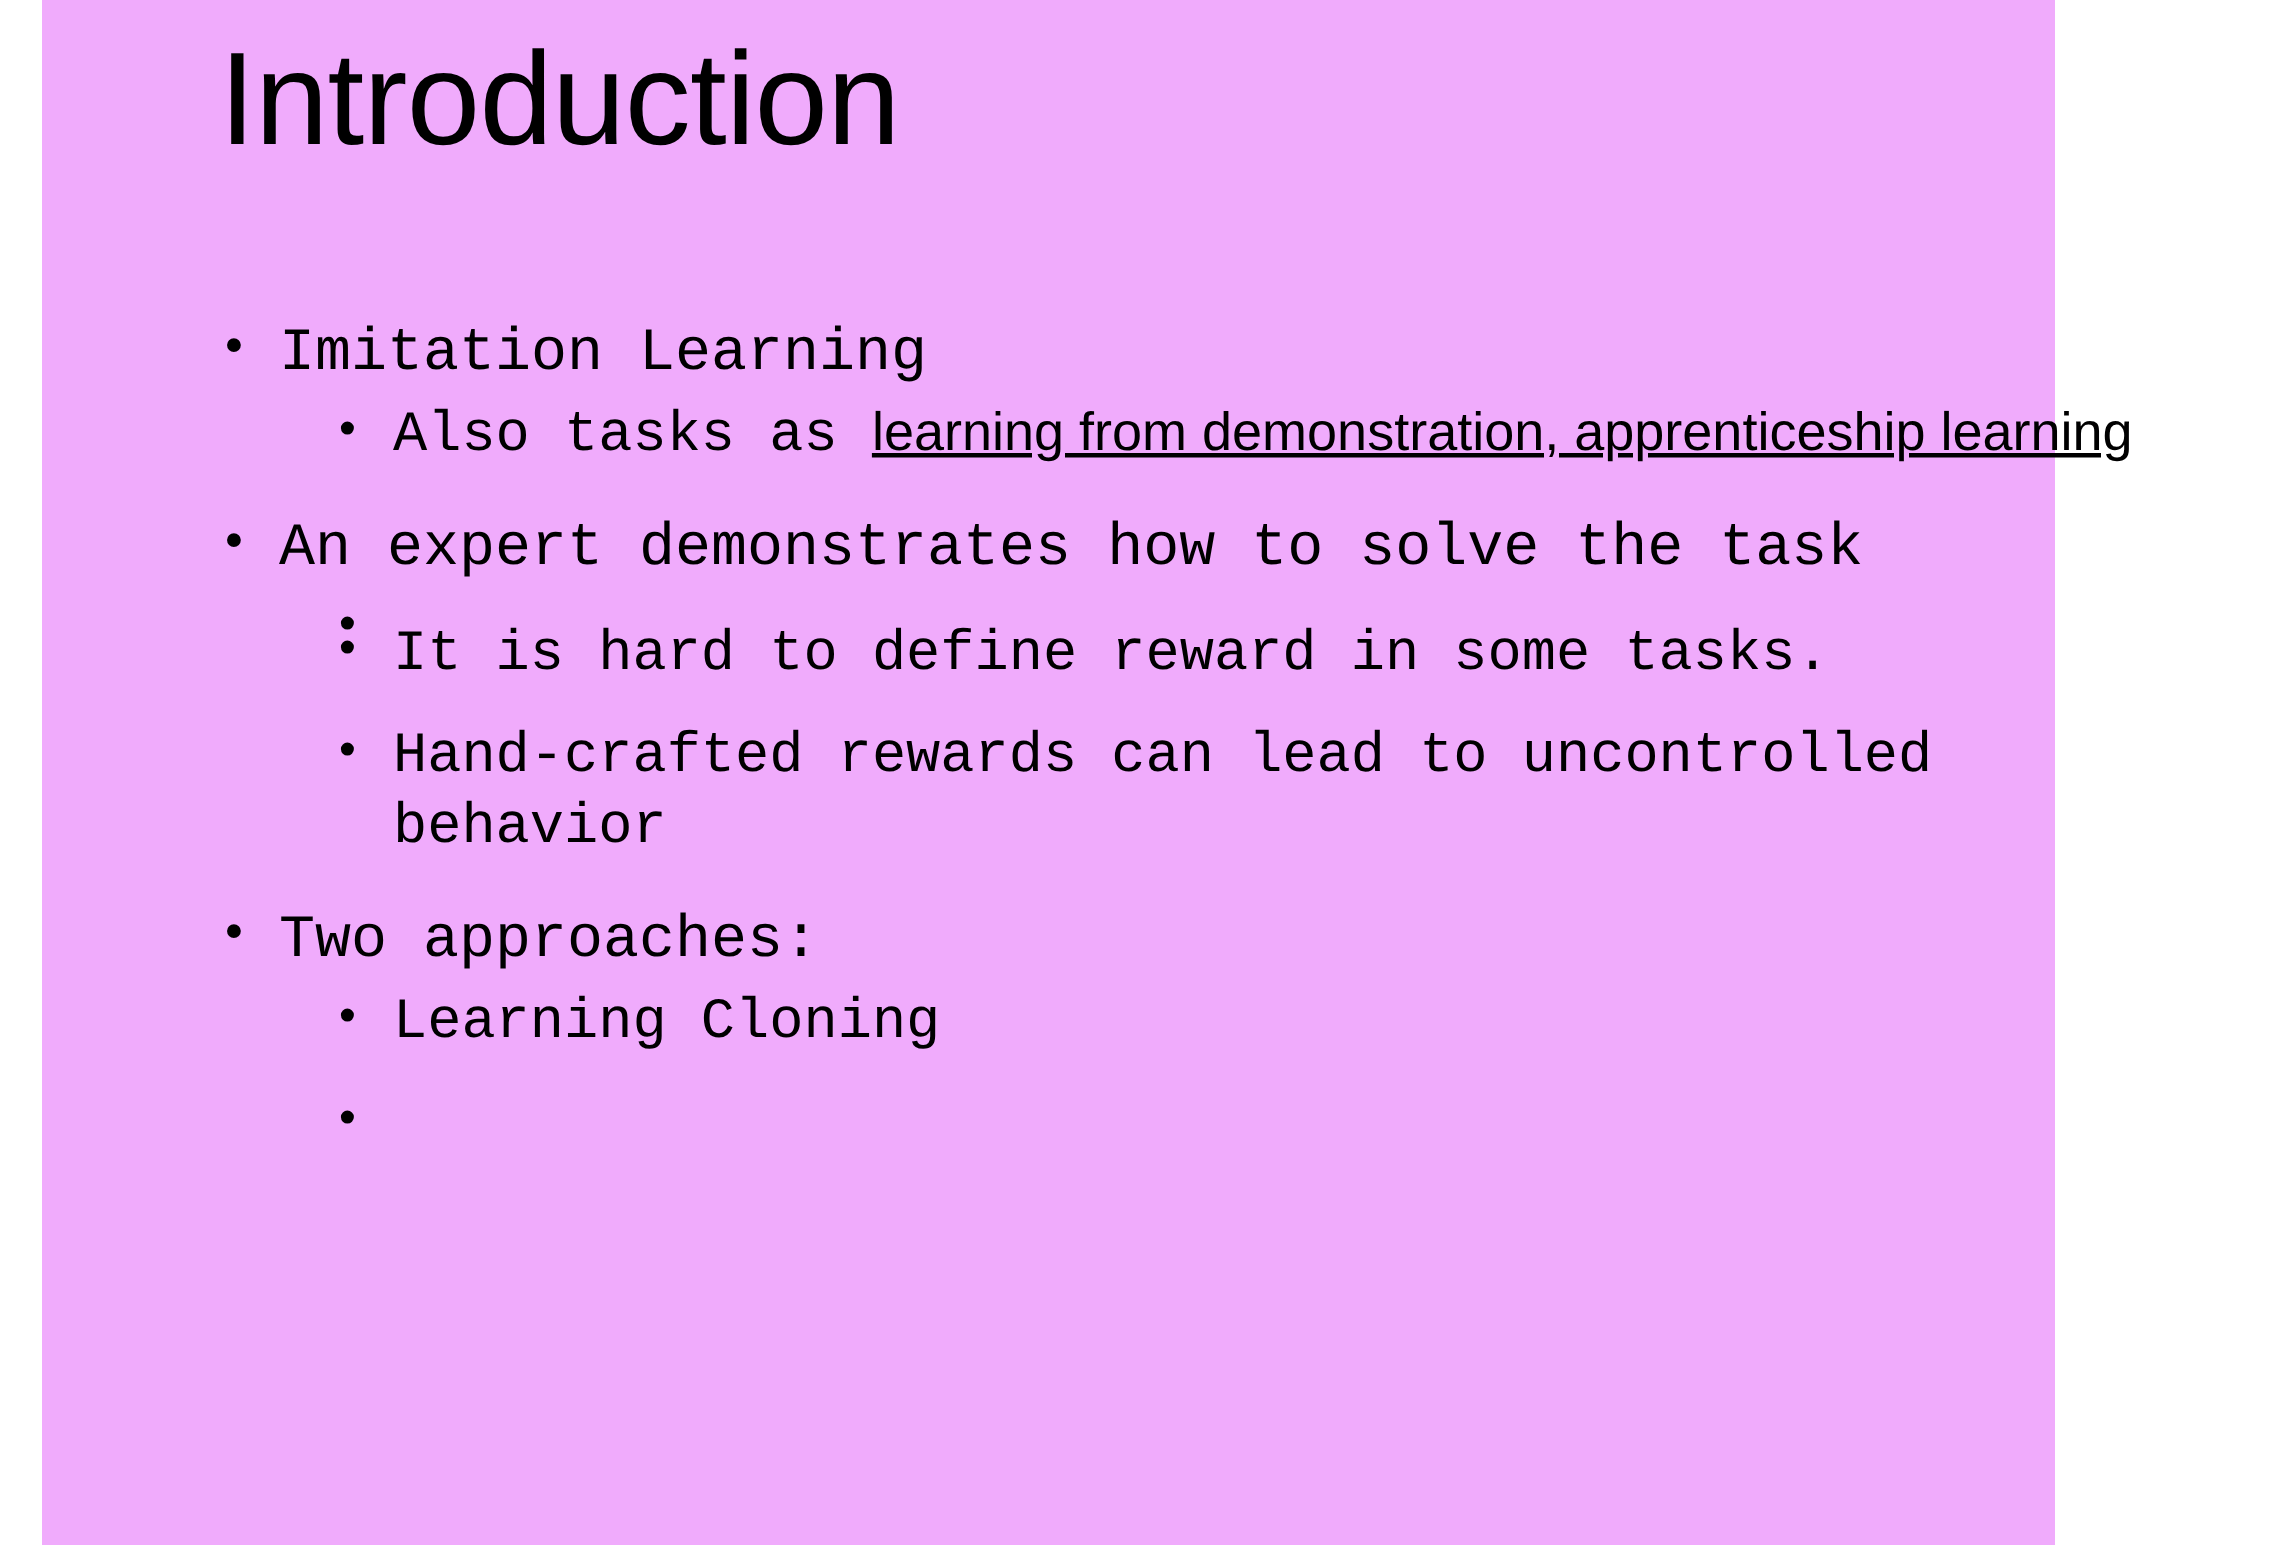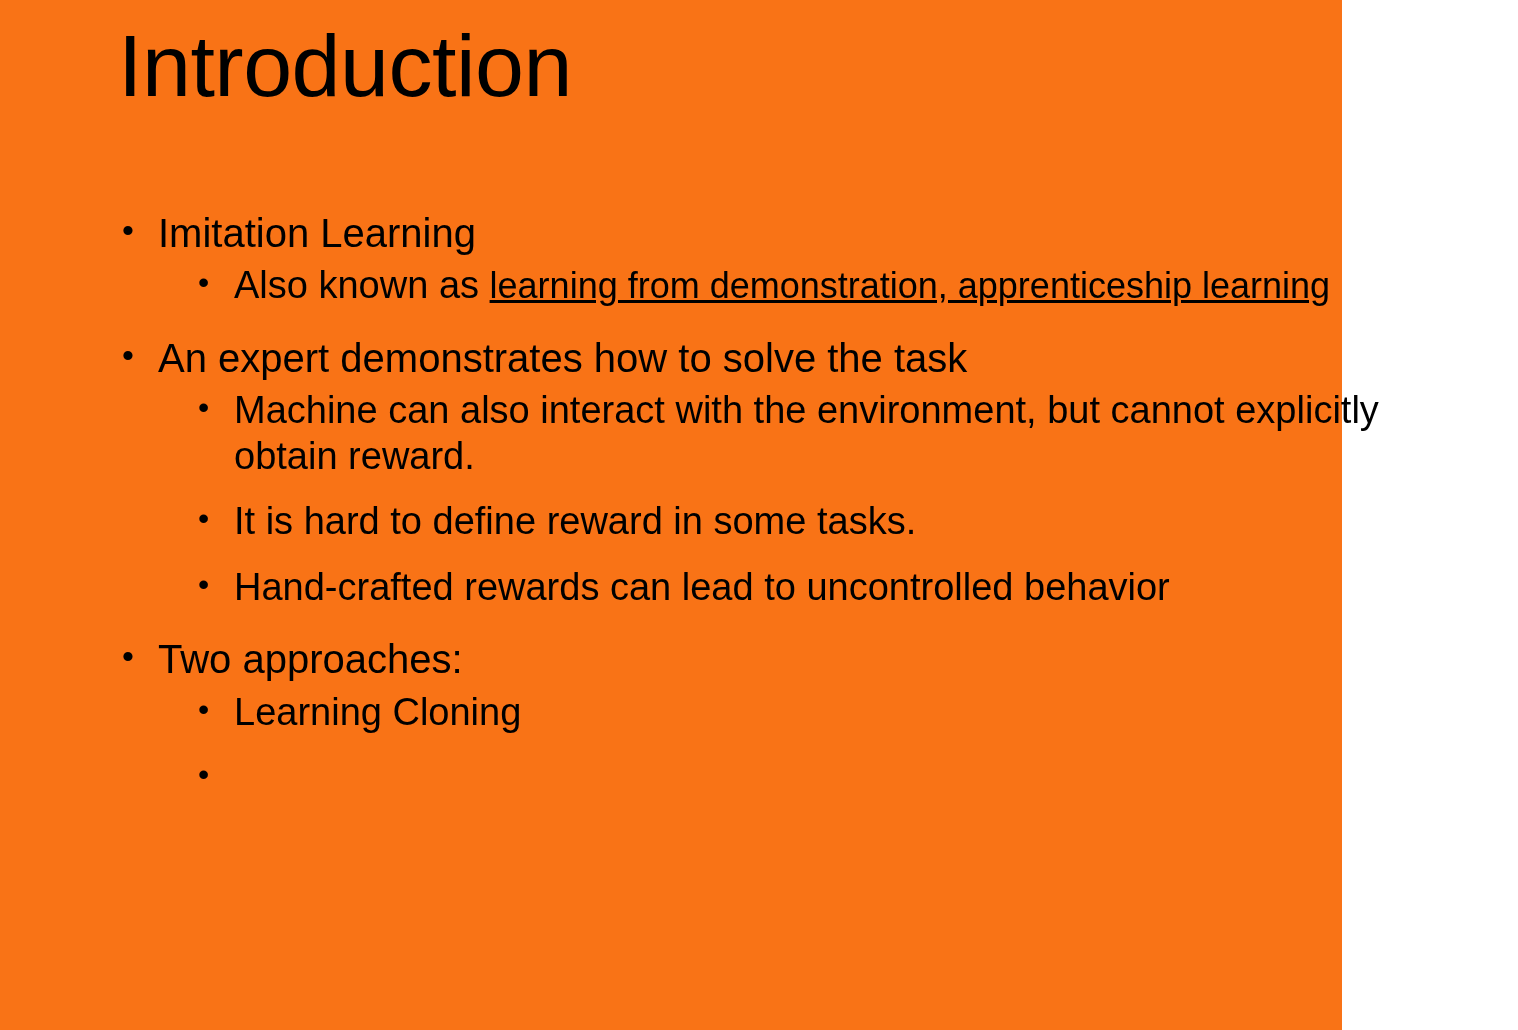--- a/index.html
+++ b/index.html
@@ -11,22 +11,23 @@
     width: 1518px;
     height: 1030px;
     font-family: "Liberation Sans", sans-serif;
     color: #000000;
     overflow: hidden;
   }
   .slide {
     position: relative;
     width: 1342px;
     height: 1030px;
-    background: #f97316;
+    background: #f0abfc;
     box-sizing: border-box;
+    margin-left: 28px;
   }
   .slide-title {
     position: absolute;
     left: 118px;
     top: 18px;
     font-size: 88px;
     font-weight: 400;
     line-height: 1.1;
     letter-spacing: -0.5px;
     color: #000000;
@@ -67,51 +68,51 @@
     line-height: 1.3;
   }
   .gap-sm { height: 16px; }
   .gap-md { height: 22px; }
   .inline-emph {
     font-size: 36px;
     text-decoration: underline;
   }
   .l1-text, .l2-text {
     display: inline;
+    font-family: Liberation Mono, monospace;
   }
 </style>
 </head>
 <body>
 
 <div class="slide">
 
   <div class="slide-title">Introduction</div>
 
   <div class="content">
 
     <div class="bullet-l1">
       <span class="dot">•</span>
       <span class="l1-text">Imitation Learning</span>
     </div>
 
     <div class="bullet-l2">
       <span class="dot">•</span>
-      <span class="l2-text">Also known as </span><span class="inline-emph">learning from demonstration, apprenticeship learning</span>
+      <span class="l2-text">Also tasks as </span><span class="inline-emph">learning from demonstration, apprenticeship learning</span>
     </div>
 
     <div class="gap-md"></div>
 
     <div class="bullet-l1">
       <span class="dot">•</span>
       <span class="l1-text">An expert demonstrates how to solve the task</span>
     </div>
 
     <div class="bullet-l2">
       <span class="dot">•</span>
-      <span class="l2-text">Machine can also interact with the environment, but cannot explicitly obtain reward.</span>
     </div>
 
     <div class="gap-sm"></div>
 
     <div class="bullet-l2">
       <span class="dot">•</span>
       <span class="l2-text">It is hard to define reward in some tasks.</span>
     </div>
 
     <div class="gap-sm"></div>

